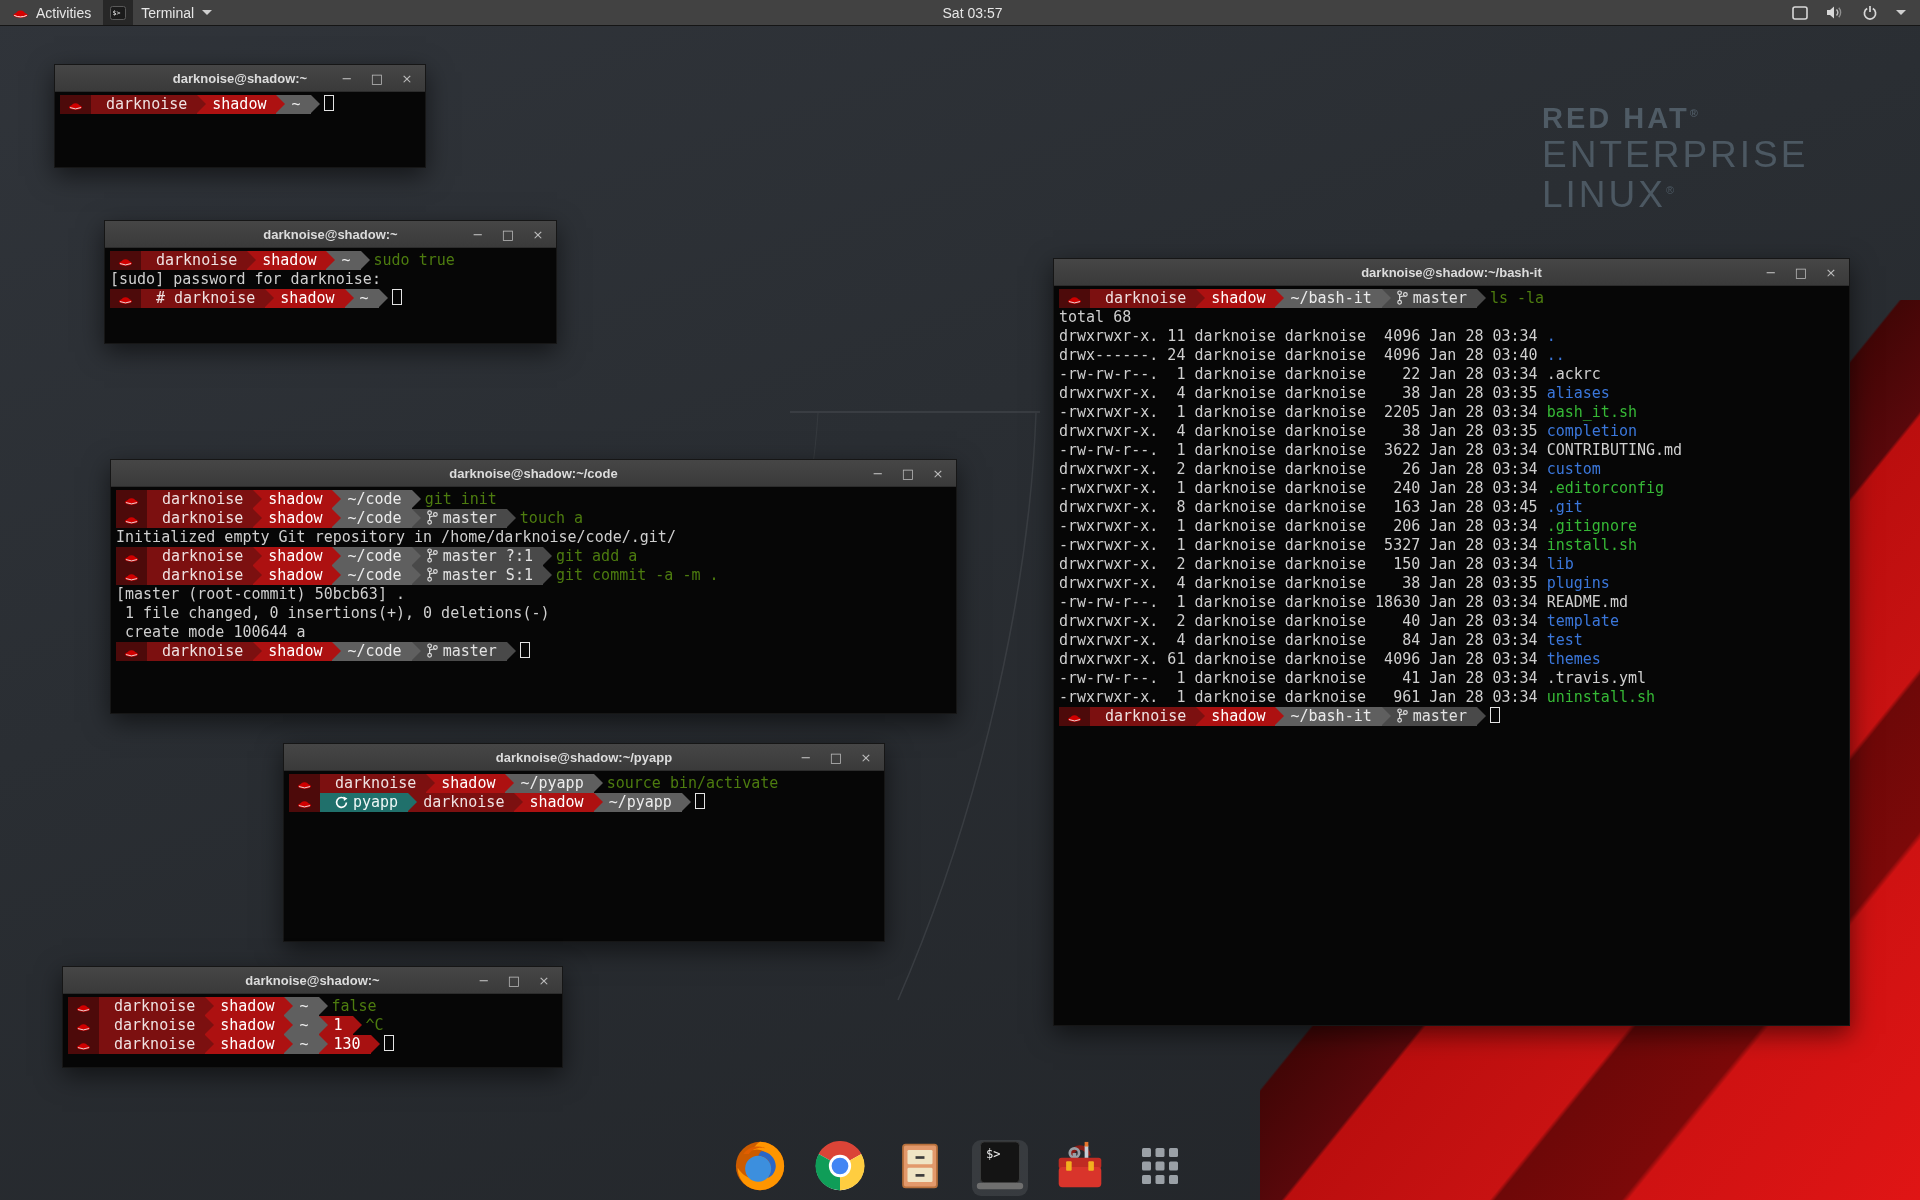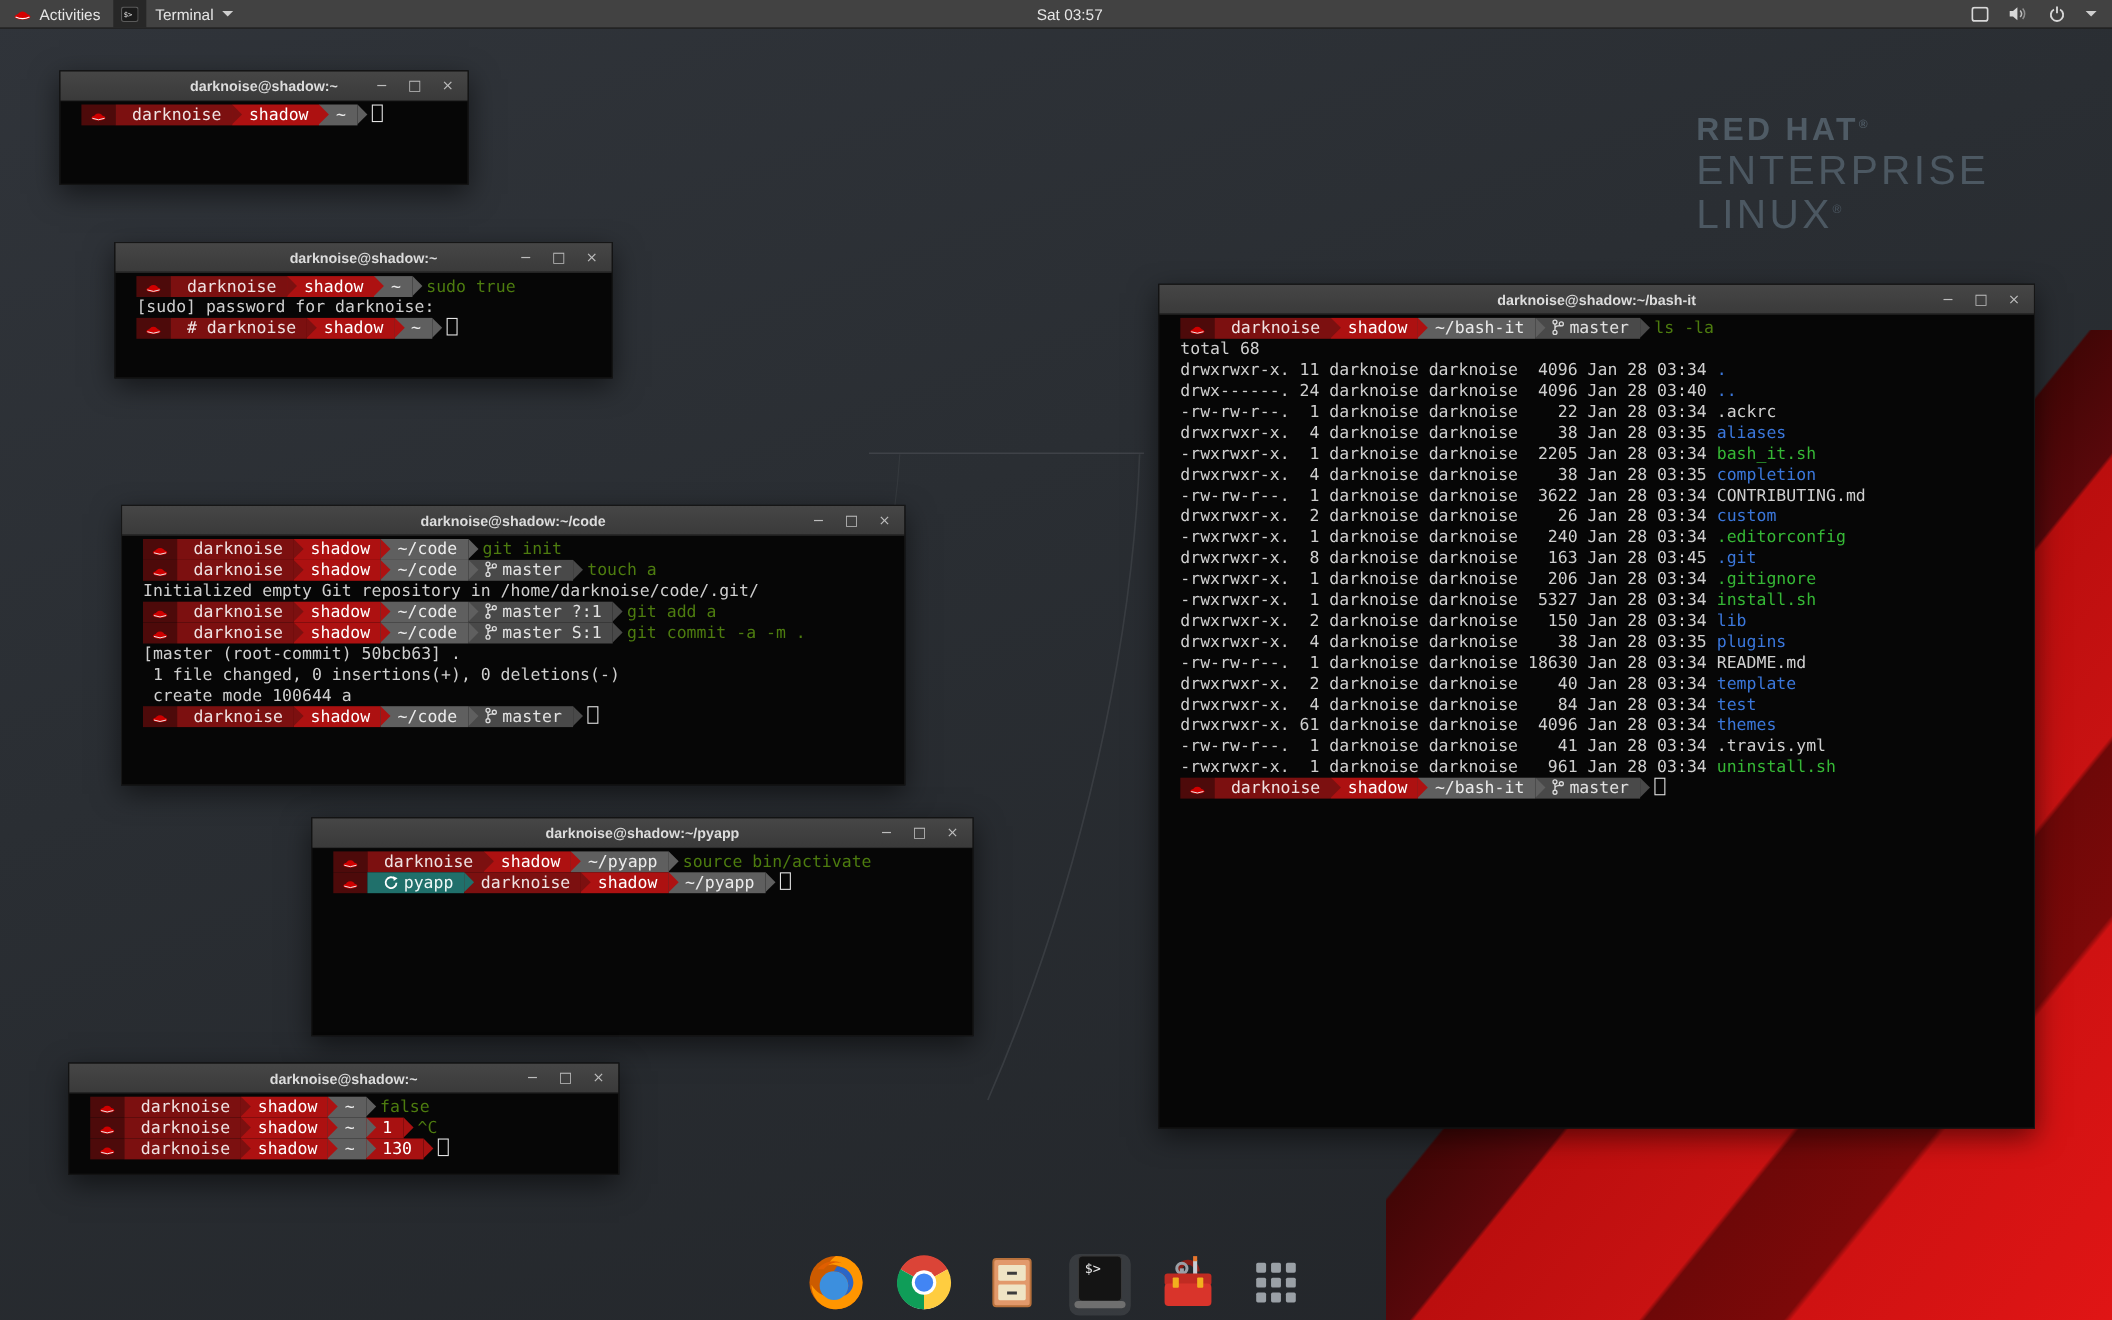--- a/index.html
+++ b/index.html
@@ -36,21 +36,21 @@
   .caret { width:0; height:0; border-left:5px solid transparent; border-right:5px solid transparent; border-top:5px solid #cfcfcf; display:inline-block; }
 
   
   .term-window { position:absolute; background:#060606; border:1px solid #161616;
     box-shadow:0 8px 24px rgba(0,0,0,.55); z-index:10; }
   .term-titlebar { height:27px; background:linear-gradient(#464646,#3a3a3a); border-bottom:1px solid #2c2c2c;
     display:flex; align-items:center; position:relative; }
   .term-title { position:absolute; left:0; right:0; text-align:center; color:#dcdcdc; font-size:13px; font-weight:bold; pointer-events:none; }
   .term-buttons { margin-left:auto; display:flex; gap:14px; padding-right:10px; z-index:2; }
   .term-btn { color:#bdbdbd; font-size:13px; width:16px; text-align:center; cursor:pointer; font-family:"DejaVu Sans",sans-serif; }
-  .term-body { padding:3px 0 0 19px; font-family:"DejaVu Sans Mono",monospace; font-size:15px; }
+  .term-body { padding:3px 0 0 5px; font-family:"DejaVu Sans Mono",monospace; font-size:15px; }
   .term-line { white-space:pre; height:19px; line-height:19px; }
 
   
   .hatseg { display:inline-block; vertical-align:top; height:19px; background:#4d0a0a; padding:0 8px; }
   .hatseg svg { vertical-align:-2px; }
   .pseg { position:relative; display:inline-block; vertical-align:top; height:19px; padding:0 10px 0 15px; color:#efe2e2; }
   .pseg::after { content:""; position:absolute; left:100%; top:0; width:0; height:0; z-index:2;
     border-top:9.5px solid transparent; border-bottom:9.5px solid transparent; border-left:9px solid transparent; }
   .pseg.user  { background:#7c1010; }  .pseg.user::after  { border-left-color:#7c1010; }
   .pseg.host  { background:#ad1111; color:#ffffff; }  .pseg.host::after  { border-left-color:#ad1111; }
@@ -62,21 +62,21 @@
 
   .cmd { color:#4d7c0f; margin-left:13px; }
   .tout { color:#cfcfcf; }
   .tout.dir  { color:#3b77db; }
   .tout.exec { color:#36b836; }
   .cursor { display:inline-block; width:10px; height:16px; border:1px solid #e3e3e3; margin-left:13px; vertical-align:-2px; }
 
   
   #win1 { left:54px;   top:64px;  width:372px; height:104px; }
   #win2 { left:104px;  top:220px; width:453px; height:124px; }
-  #win3 { left:110px;  top:459px; width:713px; height:255px; }
+  #win3 { left:110px;  top:459px; width:847px; height:255px; }
   #win4 { left:283px;  top:743px; width:602px; height:199px; }
   #win5 { left:62px;   top:966px; width:501px; height:102px; }
   #win6 { left:1053px; top:258px; width:797px; height:768px; z-index:12; }
 
   
   #dock { position:absolute; left:0; right:0; bottom:4px; display:flex; justify-content:center;
     align-items:flex-end; gap:24px; z-index:40; }
   .dock-item { width:56px; height:56px; display:flex; align-items:center; justify-content:center;
     cursor:pointer; border-radius:9px; }
   .dock-item.active { background:rgba(255,255,255,.09); }

